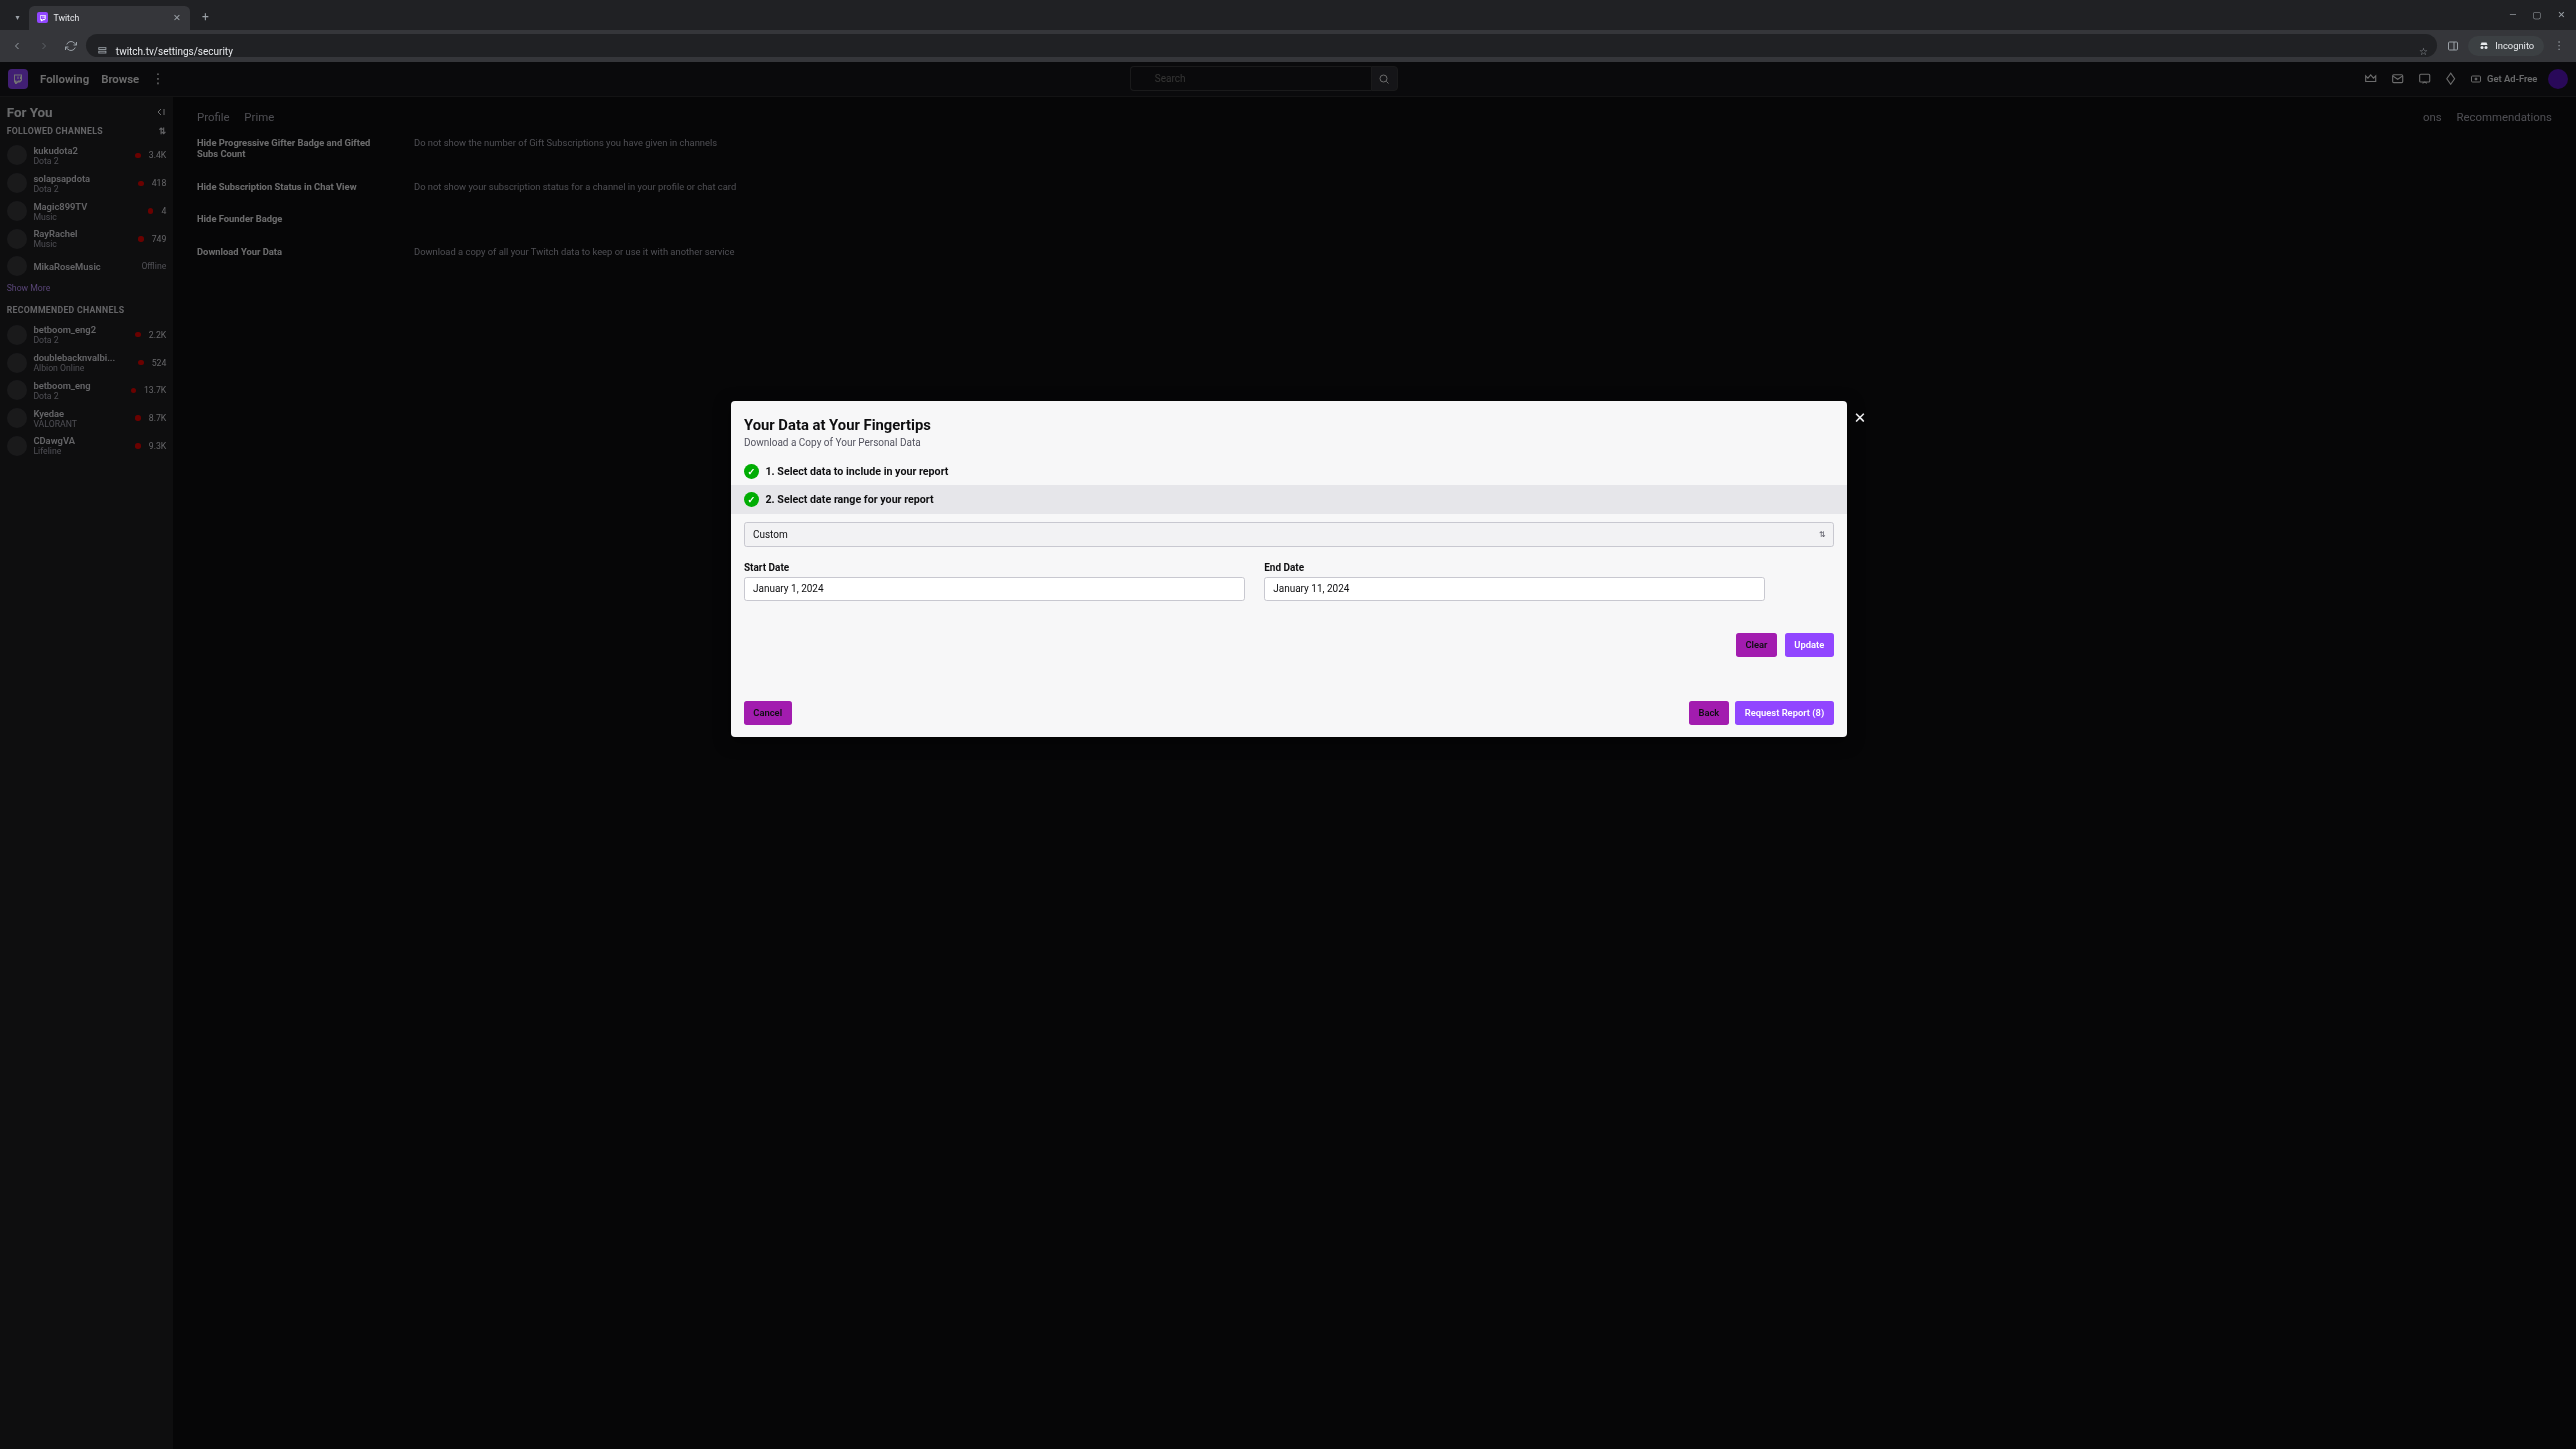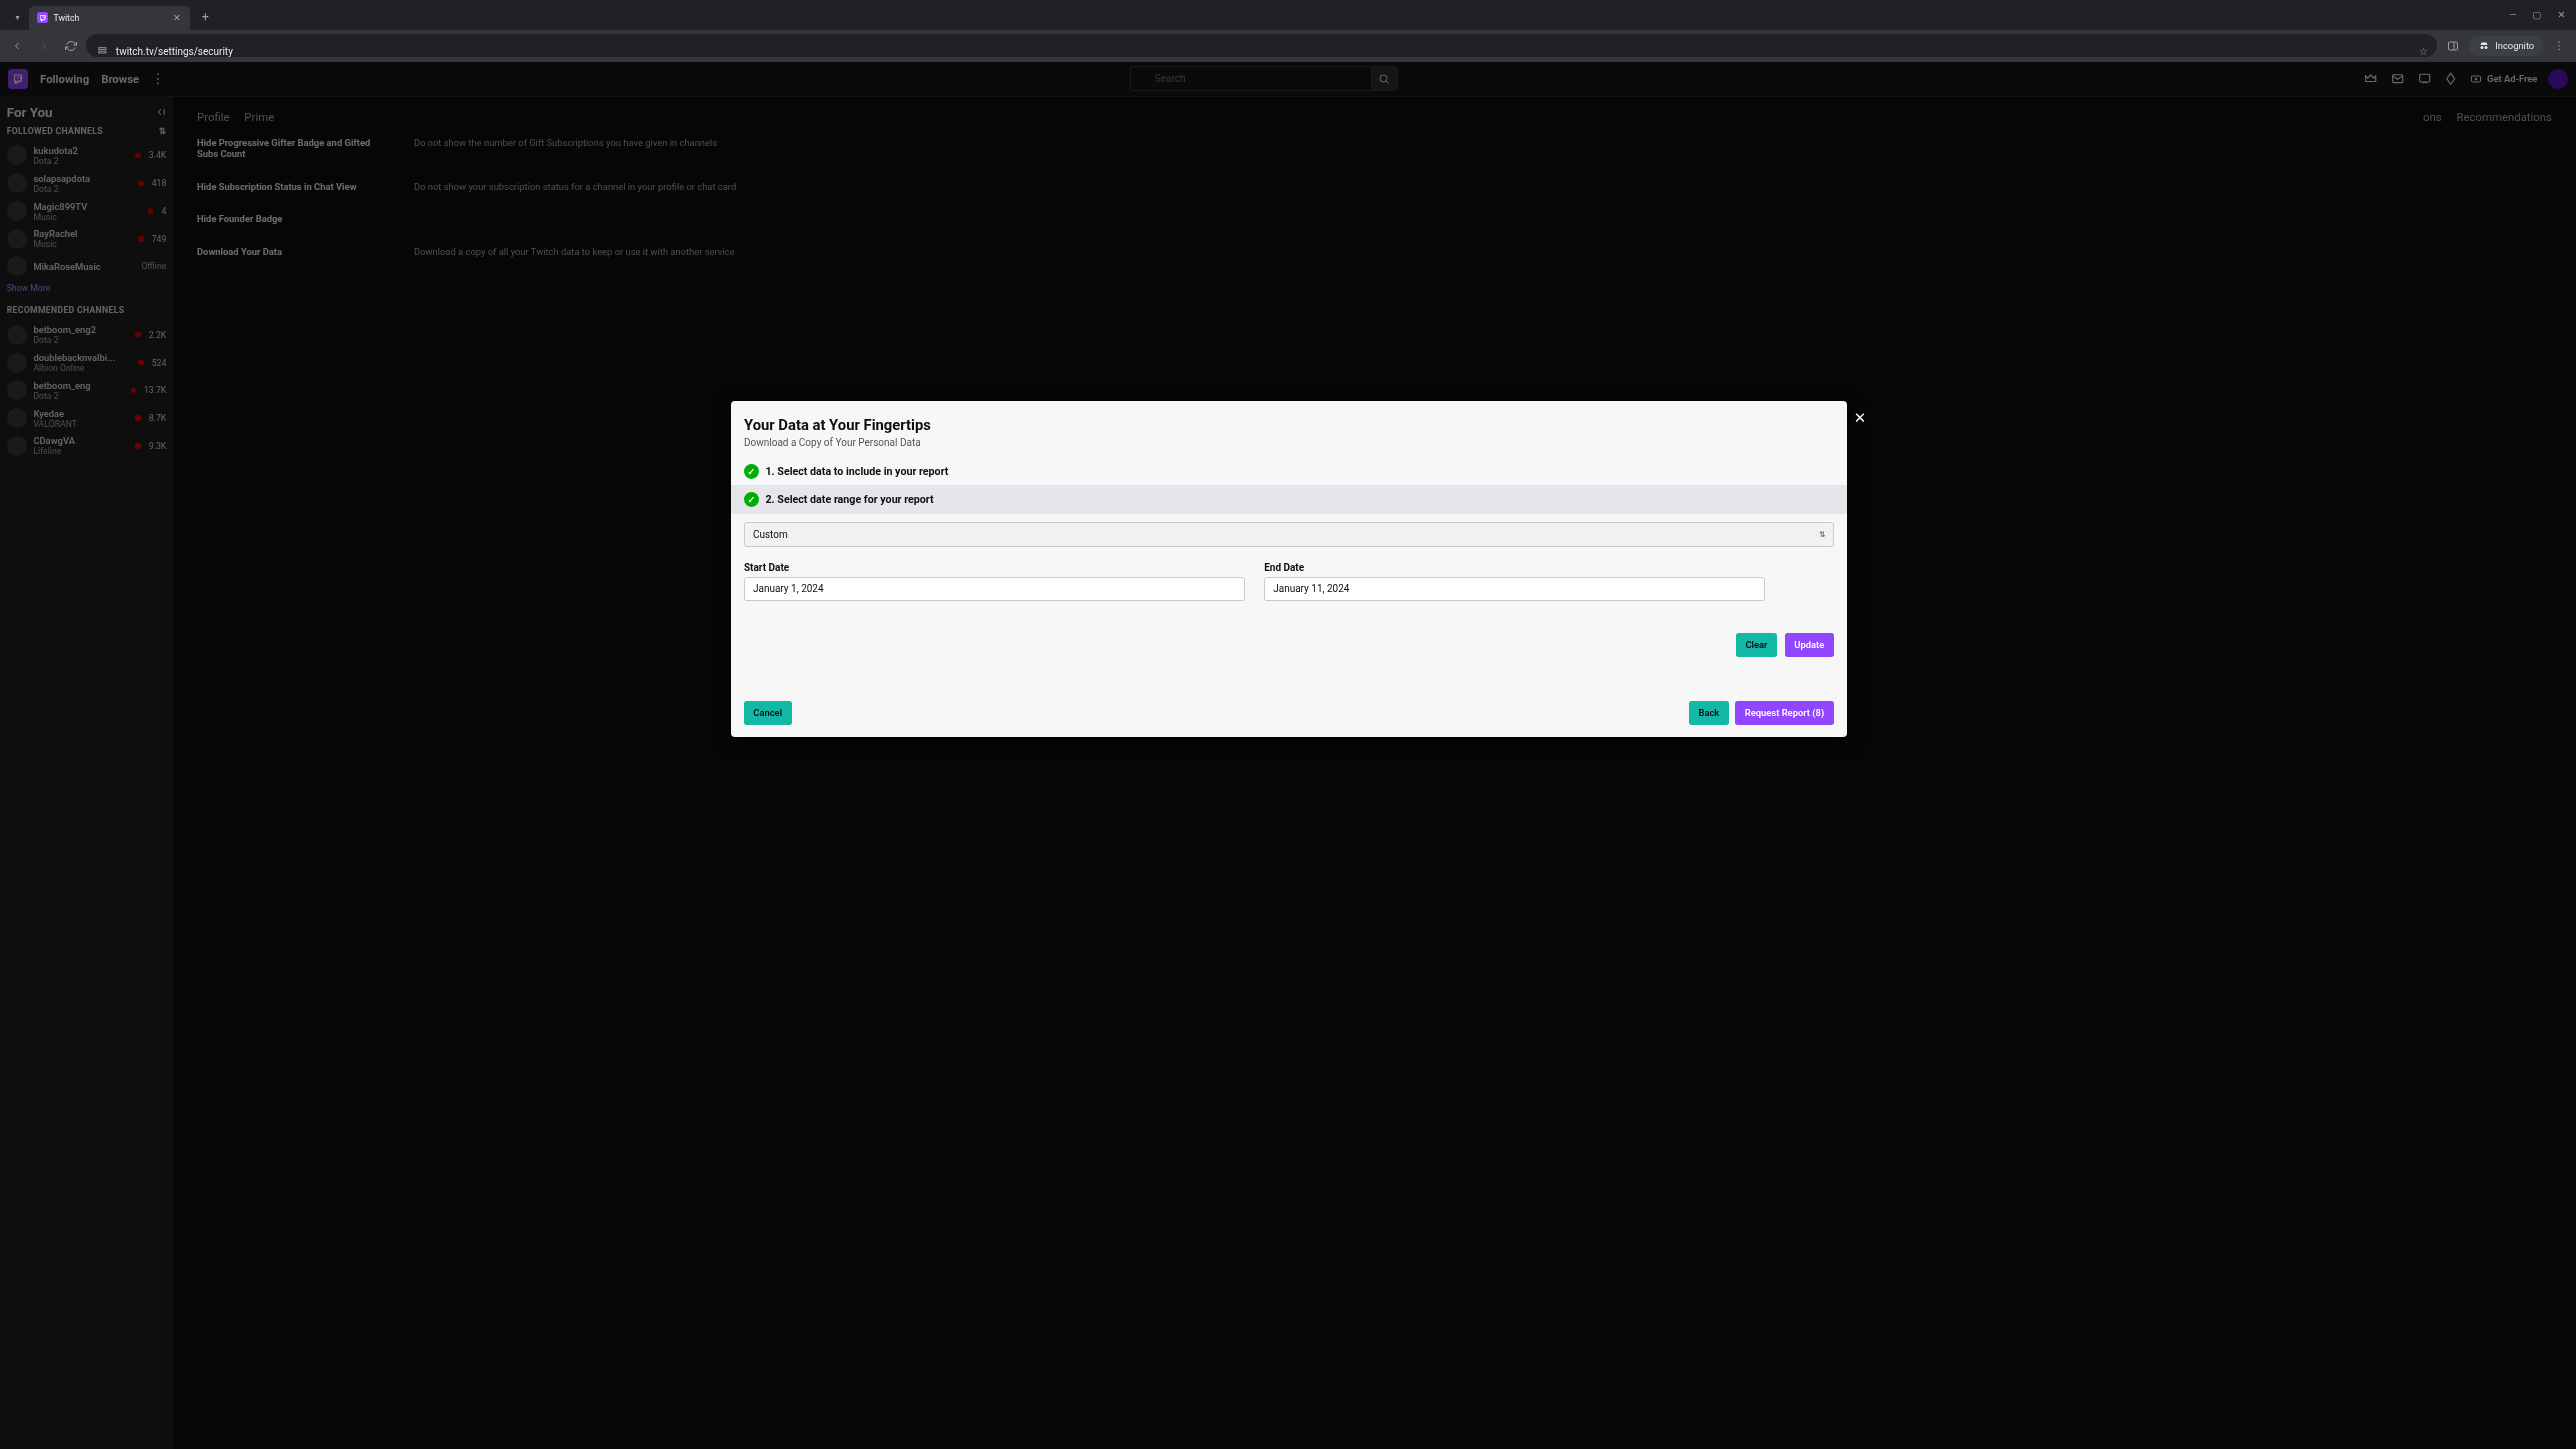--- a/index.html
+++ b/index.html
@@ -86,21 +86,21 @@
 .select-box { position: relative; }
 .select-box select { width: 100%; height: 25.5px; border: 0.7px solid #c8c8d0; border-radius: 2.7px; background: #f2f2f4; padding: 0 8px; font-size: 10px; appearance: none; color: #0e0e10; }
 .select-caret { position: absolute; right: 8px; top: 50%; transform: translateY(-50%); pointer-events: none; font-size: 8px; color: #53535f; }
 .date-row { display: flex; gap: 19px; margin-top: 14.8px; align-items: center; }
 .date-col { flex: 1; }
 .date-col.narrow { flex: 0 0 46%; }
 .date-label { font-size: 10px; font-weight: 700; margin-bottom: 4px; }
 .date-input { width: 100%; height: 24px; border: 0.7px solid #c8c8d0; border-radius: 2.7px; padding: 0 8px; font-size: 10px; background: #fff; color: #0e0e10; }
 .modal-actions-mid { display: flex; justify-content: flex-end; gap: 8px; margin-top: 32px; }
 .btn { border: none; border-radius: 2.7px; padding: 0 9.4px; height: 24px; font-size: 9.4px; font-weight: 600; cursor: pointer; }
-.btn-secondary { background: #14b8a6; color: #0e0e10; }
+.btn-secondary { background: #a21caf; color: #0e0e10; }
 .btn-primary { background: #9146ff; color: #fff; }
 .modal-footer { display: flex; align-items: center; margin-top: 44px; gap: 6.7px; }
 .modal-footer .spacer { flex: 1; }
 
 svg { display: block; }
 </style>
 </head>
 <body>
 
 <div class="browser-chrome">

